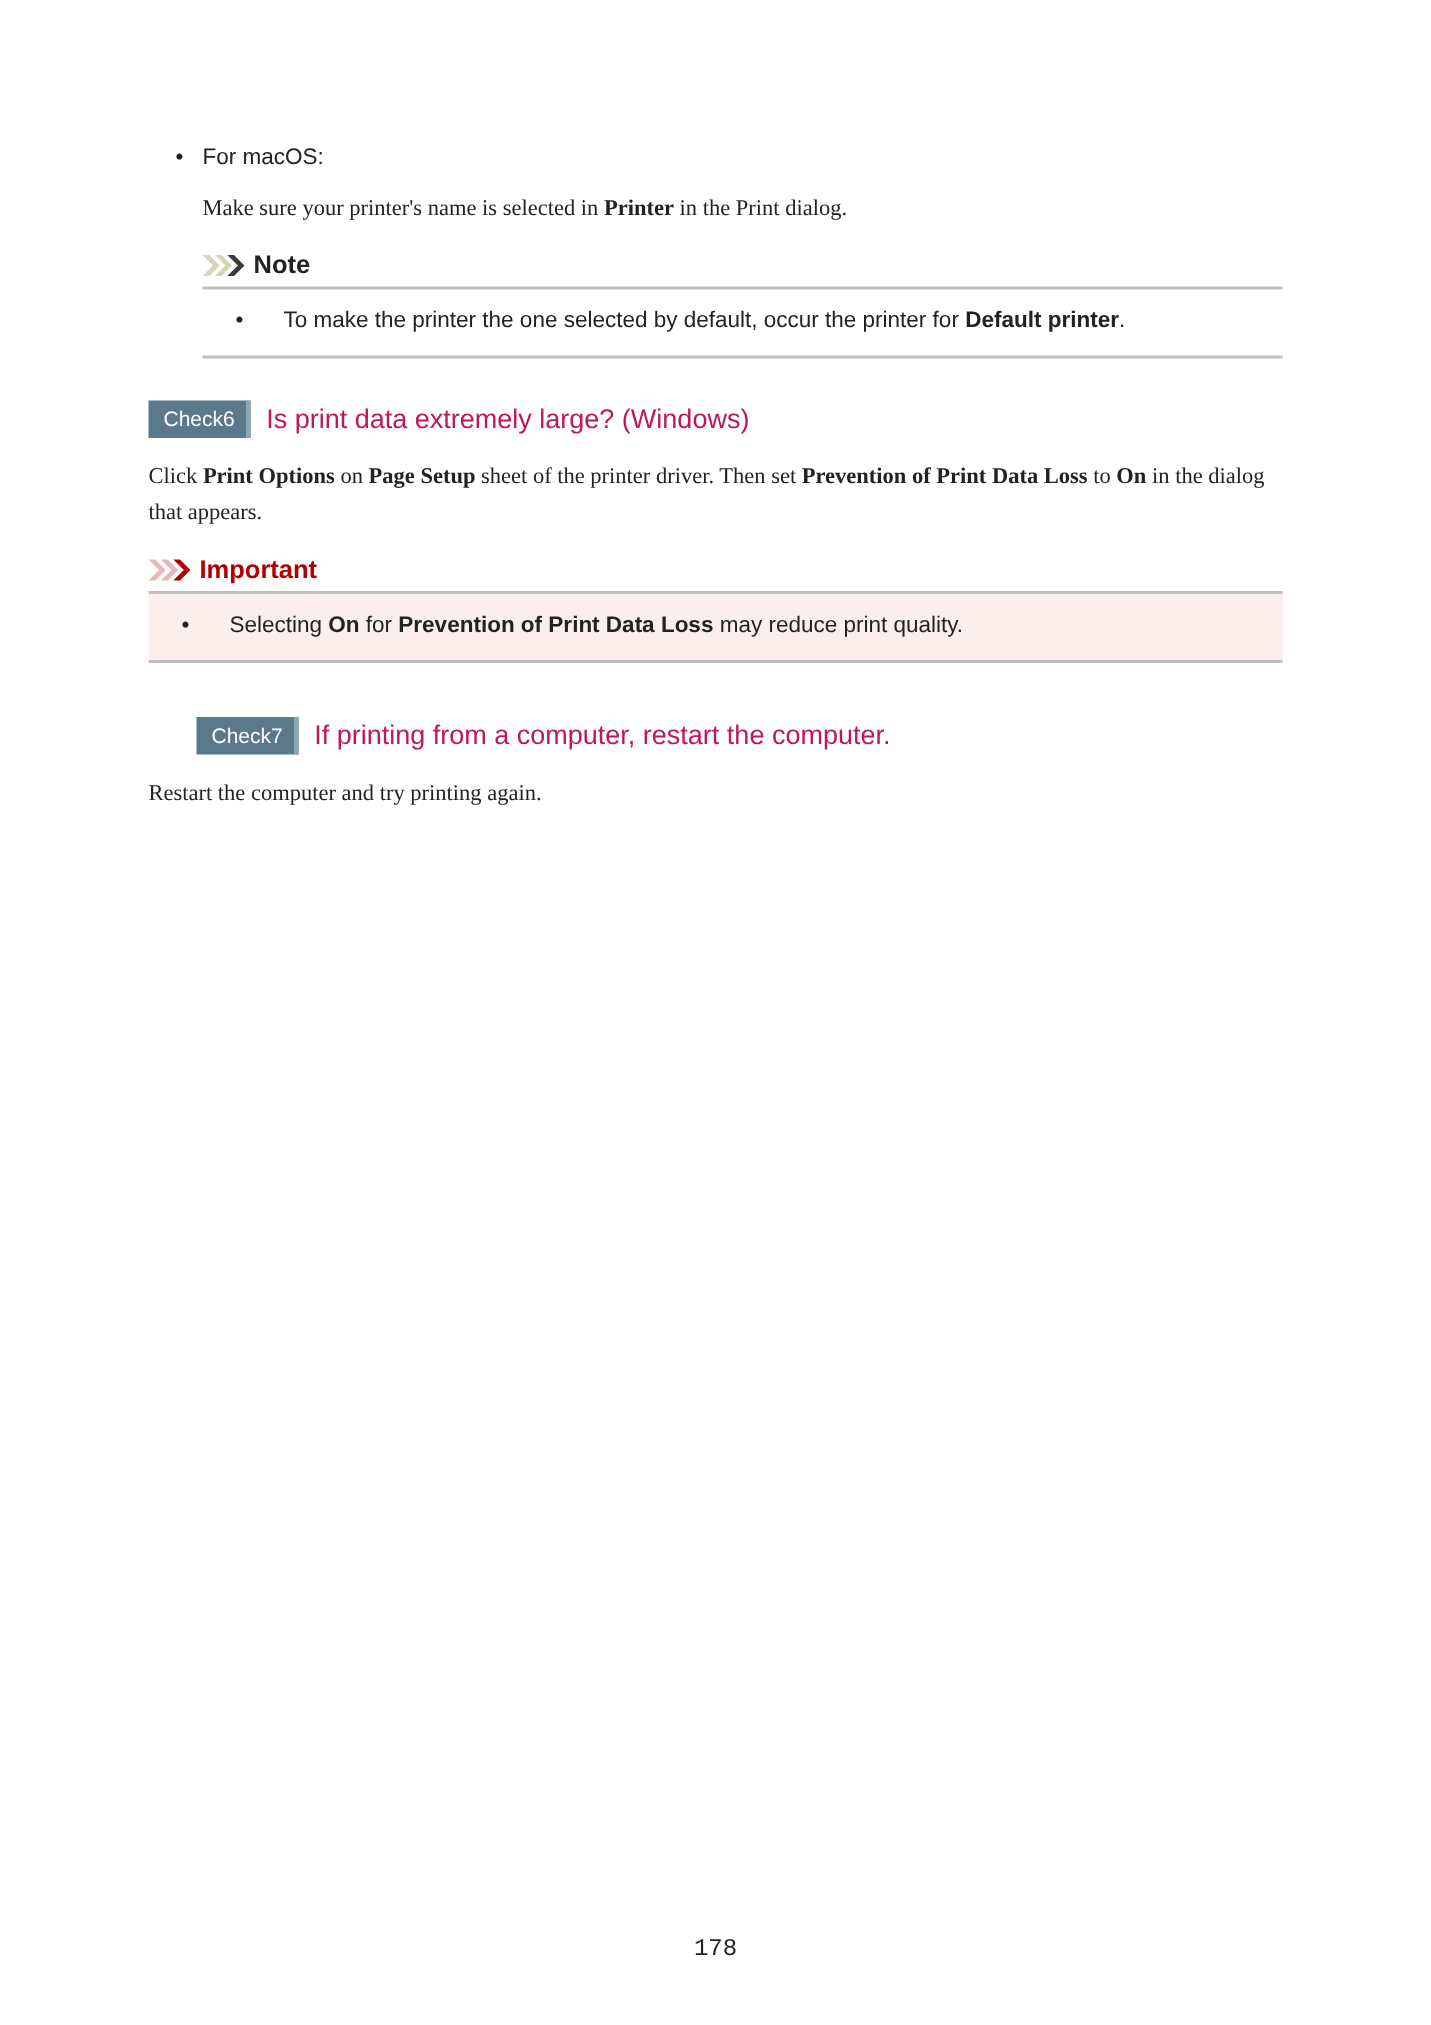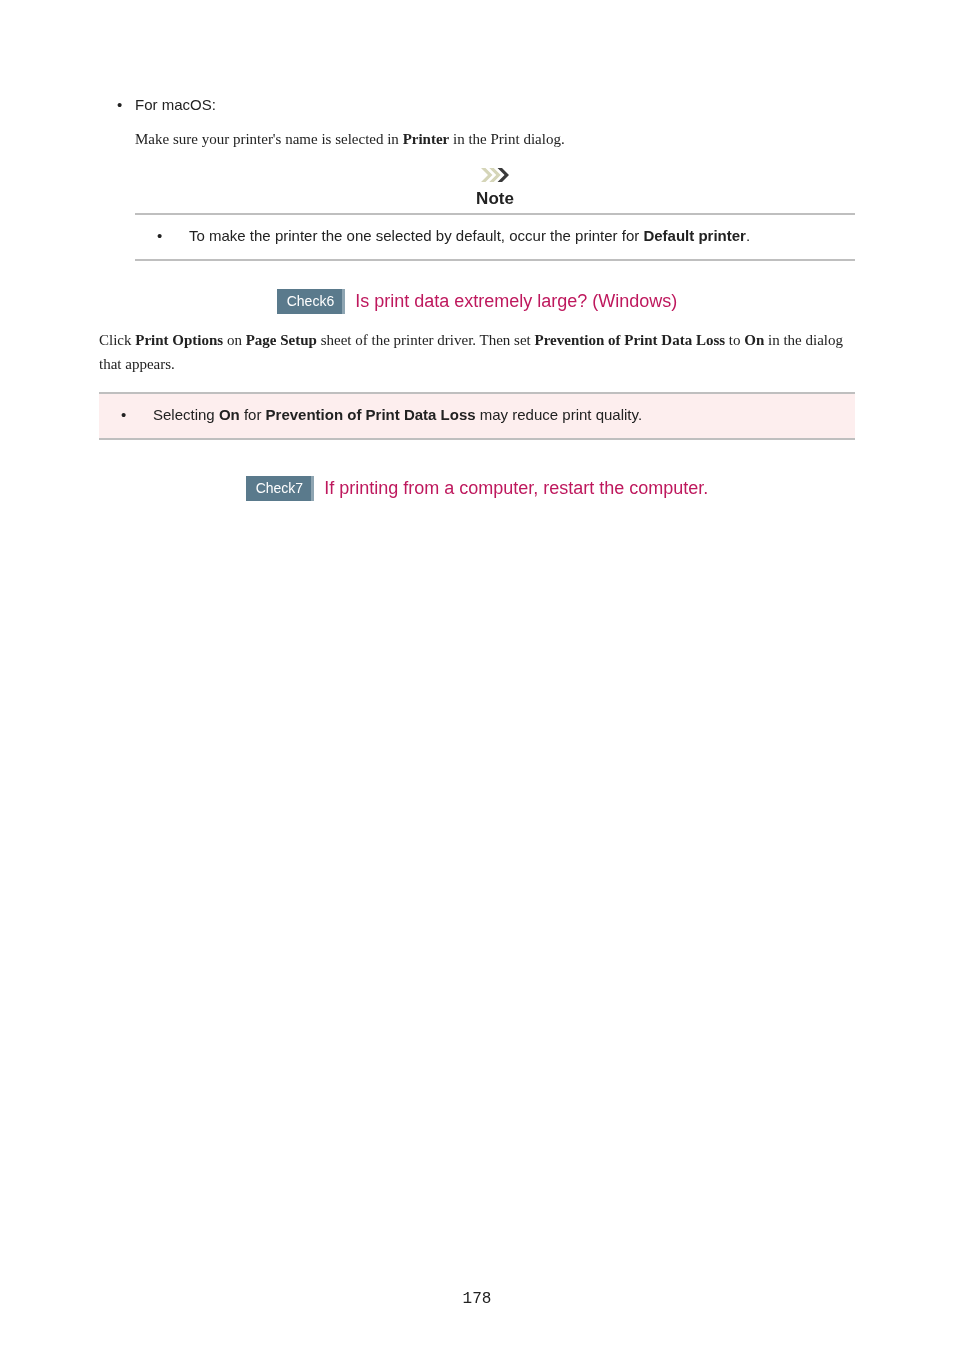--- a/index.html
+++ b/index.html
@@ -36,21 +36,20 @@
   }
 
   .callout {
     margin: 16px 0 0 0;
   }
   .callout-title-row {
     display: flex;
     align-items: center;
     gap: 6px;
     margin: 0 0 4px 0;
-    flex-direction: column;
   }
   .callout-title {
     font-weight: bold;
     font-size: 17px;
     color: #222;
   }
   .callout-title.red { color: #b00000; }
   .callout-divider {
     height: 2px;
     background: #bfbfbf;
@@ -62,21 +61,20 @@
     background: #fdeeee;
   }
   .callout .bullet-line { margin: 2px 0; }
   .callout .bullet-dot { padding-left: 18px; width: 32px; flex: 0 0 32px; }
 
   .check-row {
     margin: 28px 0 14px 0;
     display: flex;
     align-items: center;
     gap: 10px;
-    justify-content: center;
   }
   .check-badge {
     background: #5a7a8c;
     color: #fff;
     font-size: 14px;
     padding: 4px 8px 4px 10px;
     border-right: 3px solid #8ea5b2;
     display: inline-block;
     line-height: 1.2;
   }
@@ -146,32 +144,43 @@
 
   <div class="check-row">
     <span class="check-badge">Check6</span>
     <span class="check-text">Is print data extremely large? (Windows)</span>
   </div>
   <div class="para">
     <span>Click </span><b>Print Options</b><span> on </span><b>Page Setup</b><span> sheet of the printer driver. Then set </span><b>Prevention of Print Data Loss</b><span> to </span><b>On</b><span> in the dialog that appears.</span>
   </div>
 
   <div class="callout">
+    <div class="callout-title-row">
+      <span class="chev-icon">
+        <svg viewBox="0 0 44 22" width="28" height="16">
+          <polygon points="0,0 11,11 0,22 7,22 18,11 7,0" fill="#e8b8b8"></polygon>
+          <polygon points="13,0 24,11 13,22 20,22 31,11 20,0" fill="#e8b8b8"></polygon>
+          <polygon points="26,0 37,11 26,22 33,22 44,11 33,0" fill="#b00000"></polygon>
+        </svg>
+      </span>
+      <span class="callout-title red">Important</span>
+    </div>
     <div class="callout-divider"></div>
     <div class="callout-body pink">
       <div class="bullet-line">
         <div class="bullet-dot">•</div>
         <div class="bullet-text">
           <span>Selecting </span><b>On</b><span> for </span><b>Prevention of Print Data Loss</b><span> may reduce print quality.</span>
         </div>
       </div>
     </div>
     <div class="callout-divider"></div>
   </div>
 
-  <div class="check-row" style="margin-top:36px;">
+  <div class="check-row" style="margin-top:36px;margin-left:32px;">
     <span class="check-badge">Check7</span>
     <span class="check-text">If printing from a computer, restart the computer.</span>
   </div>
+  <div class="para">Restart the computer and try printing again.</div>
 
 </div>
 
 <div class="page-number">178</div>
 
 </body></html>

